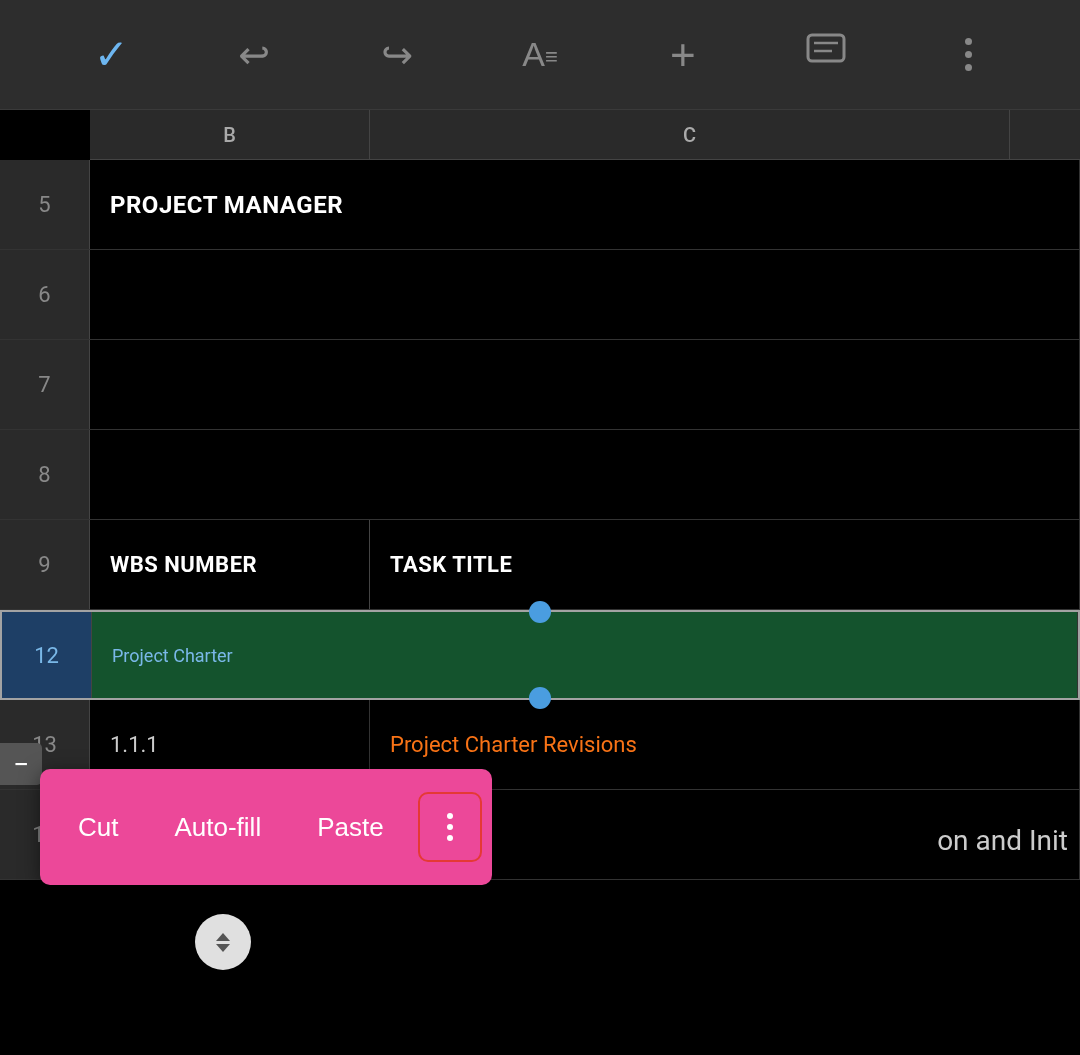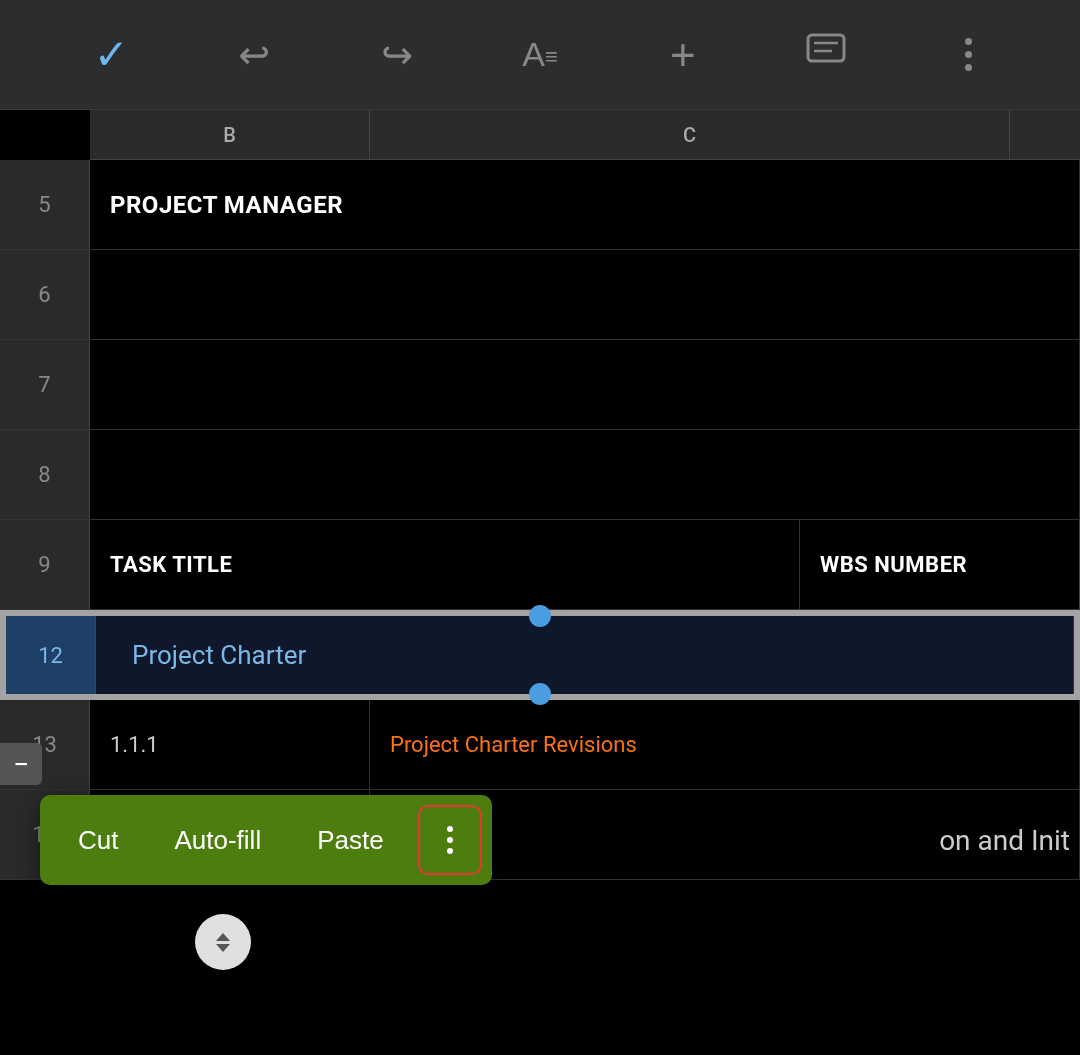--- a/index.html
+++ b/index.html
@@ -115,24 +115,23 @@
 
     
     .row-9 .row-cell {
       font-weight: 700;
       font-size: 22px;
       color: #fff;
     }
 
     
     .row-12 {
-      background: #0f172a;
-      border: 6px solid #a3a3a3;
+      background: #14532d;
+      border: 2px solid #a3a3a3;
       position: relative;
-      gap: 16px;
     }
 
     .row-12 .row-cell {
       color: #7ab8e8;
       font-size: 24px;
     }
 
     .row-12 .row-num {
       background: #1e3f66;
       color: #7ab8e8;
@@ -148,26 +147,26 @@
     .row-14 .row-cell {
       color: #ccc;
       font-size: 22px;
     }
 
     
     .context-menu {
       position: absolute;
       bottom: 170px;
       left: 40px;
-      background: #4d7c0f;
+      background: #ec4899;
       border-radius: 10px;
       display: flex;
       align-items: center;
       padding: 0 10px;
-      height: 90px;
+      height: 116px;
       gap: 0;
       z-index: 100;
       box-shadow: 0 4px 20px rgba(0,0,0,0.5);
     }
 
     .context-menu-item {
       background: none;
       border: none;
       color: #fff;
       font-size: 26px;
@@ -191,29 +190,29 @@
       height: 70px;
       display: flex;
       align-items: center;
       justify-content: center;
       margin-left: 6px;
     }
 
     
     .row-text-overflow {
       position: absolute;
-      right: 10px;
+      right: 0;
       bottom: 170px;
       color: #ccc;
       font-size: 28px;
       font-weight: 400;
       display: flex;
       align-items: center;
       height: 90px;
-      padding-right: 0;
+      padding-right: 12px;
       pointer-events: none;
     }
 
     
     .selection-dot-top {
       position: absolute;
       width: 22px;
       height: 22px;
       background: #4a9de0;
       border-radius: 50%;
@@ -377,28 +376,28 @@
       <div class="row-cell"></div>
     </div>
 
     <div class="row">
       <div class="row-num">8</div>
       <div class="row-cell"></div>
     </div>
 
     <div class="row row-9">
       <div class="row-num">9</div>
+      <div class="row-cell bold" style="width:280px; min-width:280px; max-width:280px; border-right:1px solid #444;">WBS NUMBER</div>
       <div class="row-cell bold">TASK TITLE</div>
-      <div class="row-cell bold" style="width:280px; min-width:280px; max-width:280px; border-right:1px solid #444;">WBS NUMBER</div>
     </div>
 
     <div class="row row-12" style="position:relative;">
       <div class="selection-dot-top"></div>
       <div class="row-num">12</div>
-      <div class="row-cell" style="color:#7ab8e8; font-size:26px;">Project Charter</div>
+      <div class="row-cell" style="color:#7ab8e8; font-size:18px;">Project Charter</div>
       <div class="selection-dot-bottom"></div>
     </div>
 
     <div class="row row-13">
       <div class="row-num">13</div>
       <div class="row-cell" style="width:280px; min-width:280px; max-width:280px; border-right:1px solid #333; color:#ccc;">1.1.1</div>
       <div class="row-cell" style="color:#f97316;">Project Charter Revisions</div>
     </div>
 
     <div class="row row-14">

